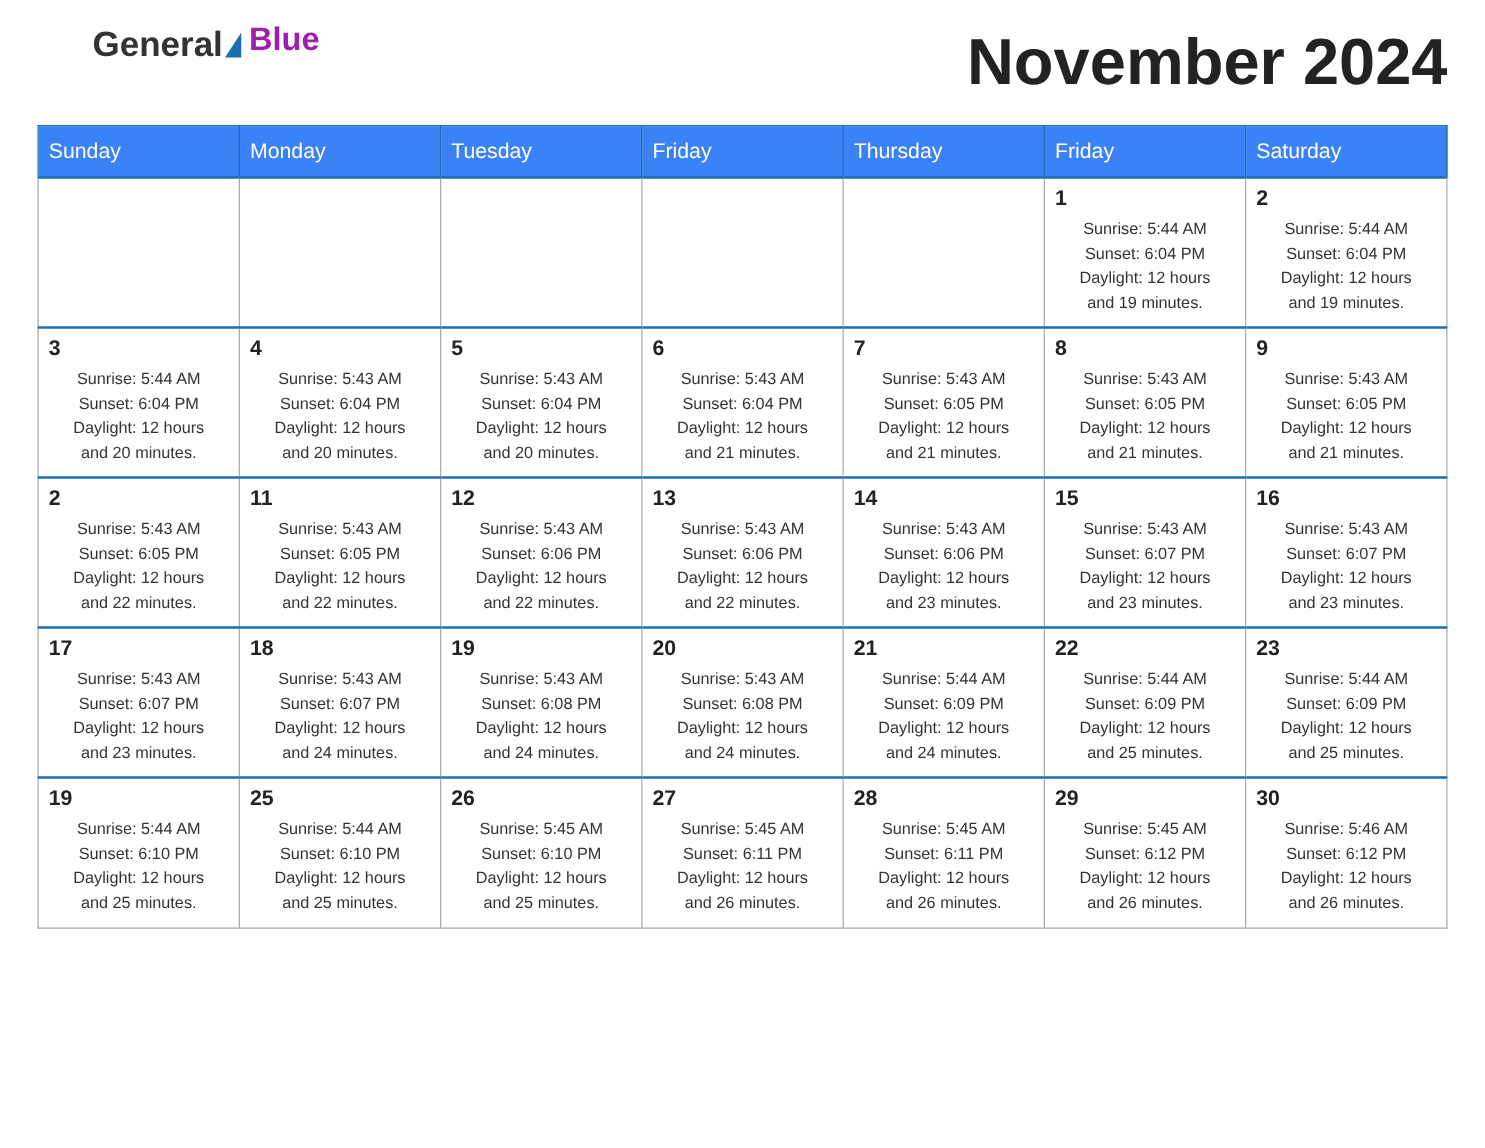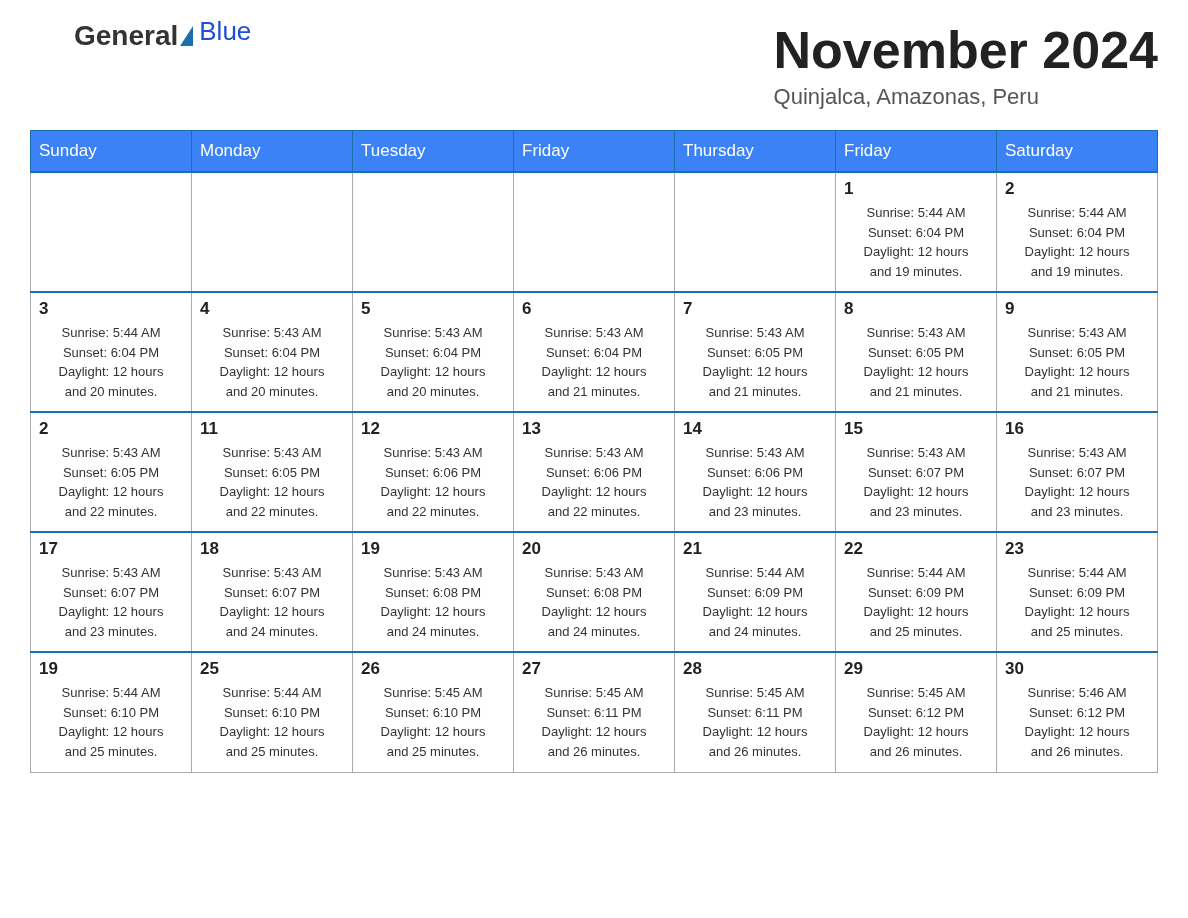--- a/index.html
+++ b/index.html
@@ -81,25 +81,24 @@
   </style>
 </head>
 <body>
 
 <div class="header-section">
   <div class="logo-area">
     <div class="logo-text">
       <span style="color:#333; font-size:28px; font-weight:bold;">General</span>
       <span style="display:inline-block; width:0; height:0; border-left:13px solid transparent; border-bottom:20px solid #1a6faf; margin: 0 2px 0 2px; vertical-align:middle;"></span>
     </div>
-    <div style="color:#1d4ed8; font-size:26px; font-weight:normal; margin-left:4px; margin-top:-4px;">Blue</div>
+    <div style="color:#a21caf; font-size:26px; font-weight:bold; margin-left:4px; margin-top:-4px;">Blue</div>
   </div>
   <div class="title-area">
     <div class="month-title">November 2024</div>
-    <div class="location-subtitle">Quinjalca, Amazonas, Peru</div>
   </div>
 </div>
 
 <table class="calendar-table">
   <thead>
     <tr>
       <th>Sunday</th>
       <th>Monday</th>
       <th>Tuesday</th>
       <th>Friday</th>

